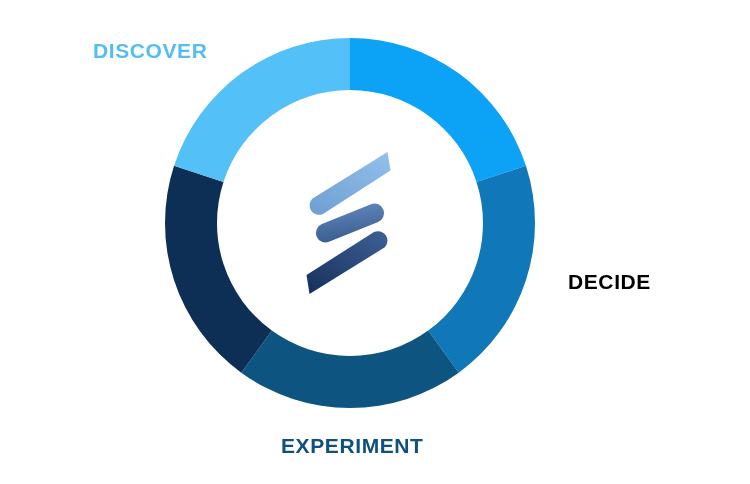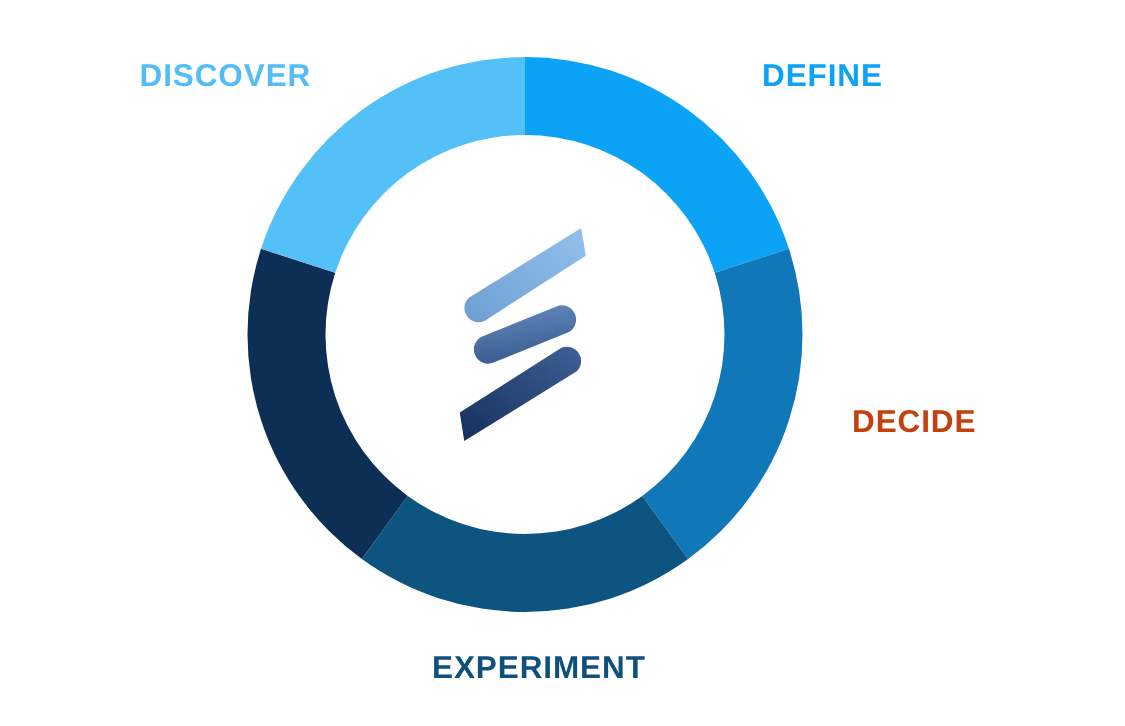--- a/index.html
+++ b/index.html
@@ -49,21 +49,21 @@
   }
   .label-decide {
     left: 568px;
     top: 271px;
   }
   .label-validate {
     left: 27px;
     top: 271px;
   }
   .label-experiment {
-    left: 288px;
+    left: 281px;
     top: 435px;
   }
 </style>
 </head>
 <body>
 
 <div id="diagram-root">
 
   <svg id="donut-svg" viewBox="0 0 750 484">
     <defs>
@@ -93,20 +93,19 @@
       <path fill="url(#grad-top-bar)" d="M 37.5 -71.0 L 40.5 -52.5 L -27.0 -9.0
                A 9.5 9.5 0 0 1 -37.5 -24.5 Z"></path>
       <rect fill="url(#grad-mid-bar)" x="-36" y="-9.5" width="72" height="19" rx="9.5" ry="9.5" transform="rotate(-22)"></rect>
       <path fill="url(#grad-bot-bar)" d="M -40.5 71.0 L -43.5 52.0 L 24.0 9.0
                A 9.5 9.5 0 0 1 34.5 24.5 Z"></path>
     </g>
   </svg>
 
   <div class="stage-label label-discover" style="color: rgb(85, 189, 245);">DISCOVER</div>
 
-  <div class="stage-label label-define" style="color: rgb(12, 162, 245);">DEFINE</div>
 
-  <div class="stage-label label-decide" style="color: #c2410c;">DECIDE</div>
+  <div class="stage-label label-decide" style="color: #000000;">DECIDE</div>
 
   <div class="stage-label label-experiment" style="color: rgb(16, 80, 124);">EXPERIMENT</div>
 
 
 </div>
 
 </body></html>

